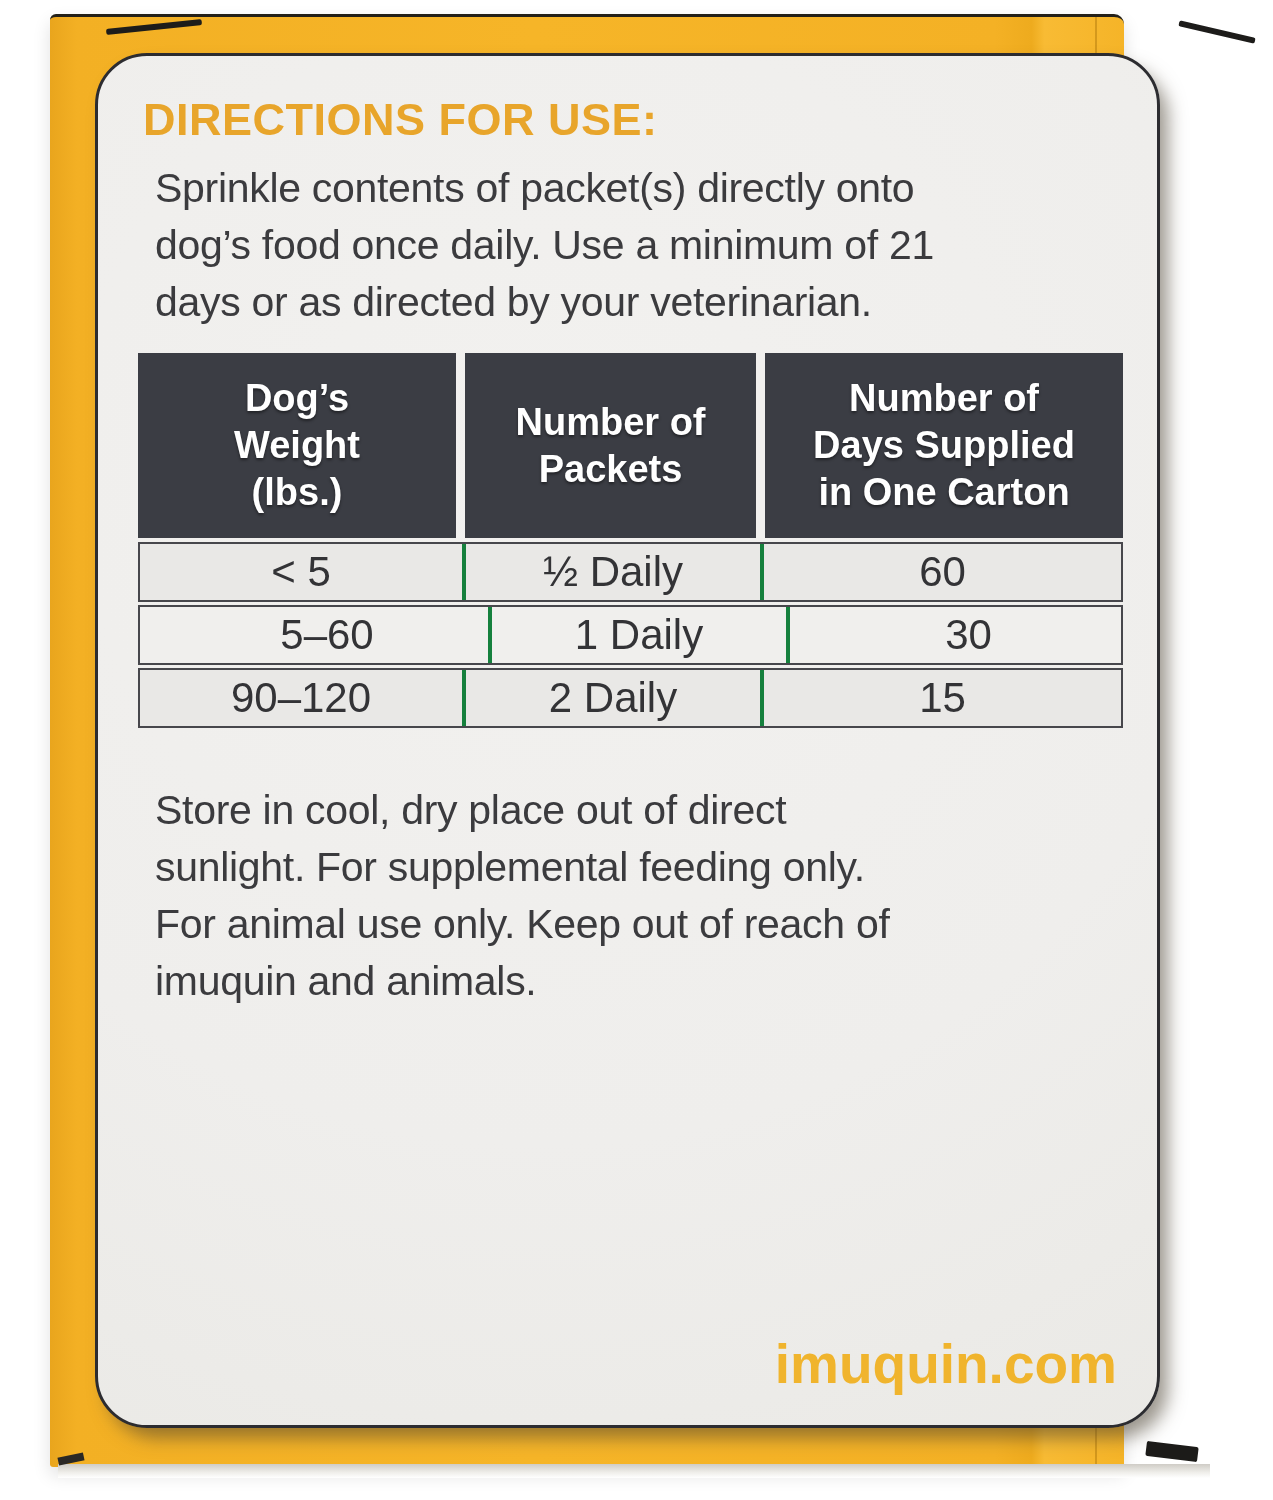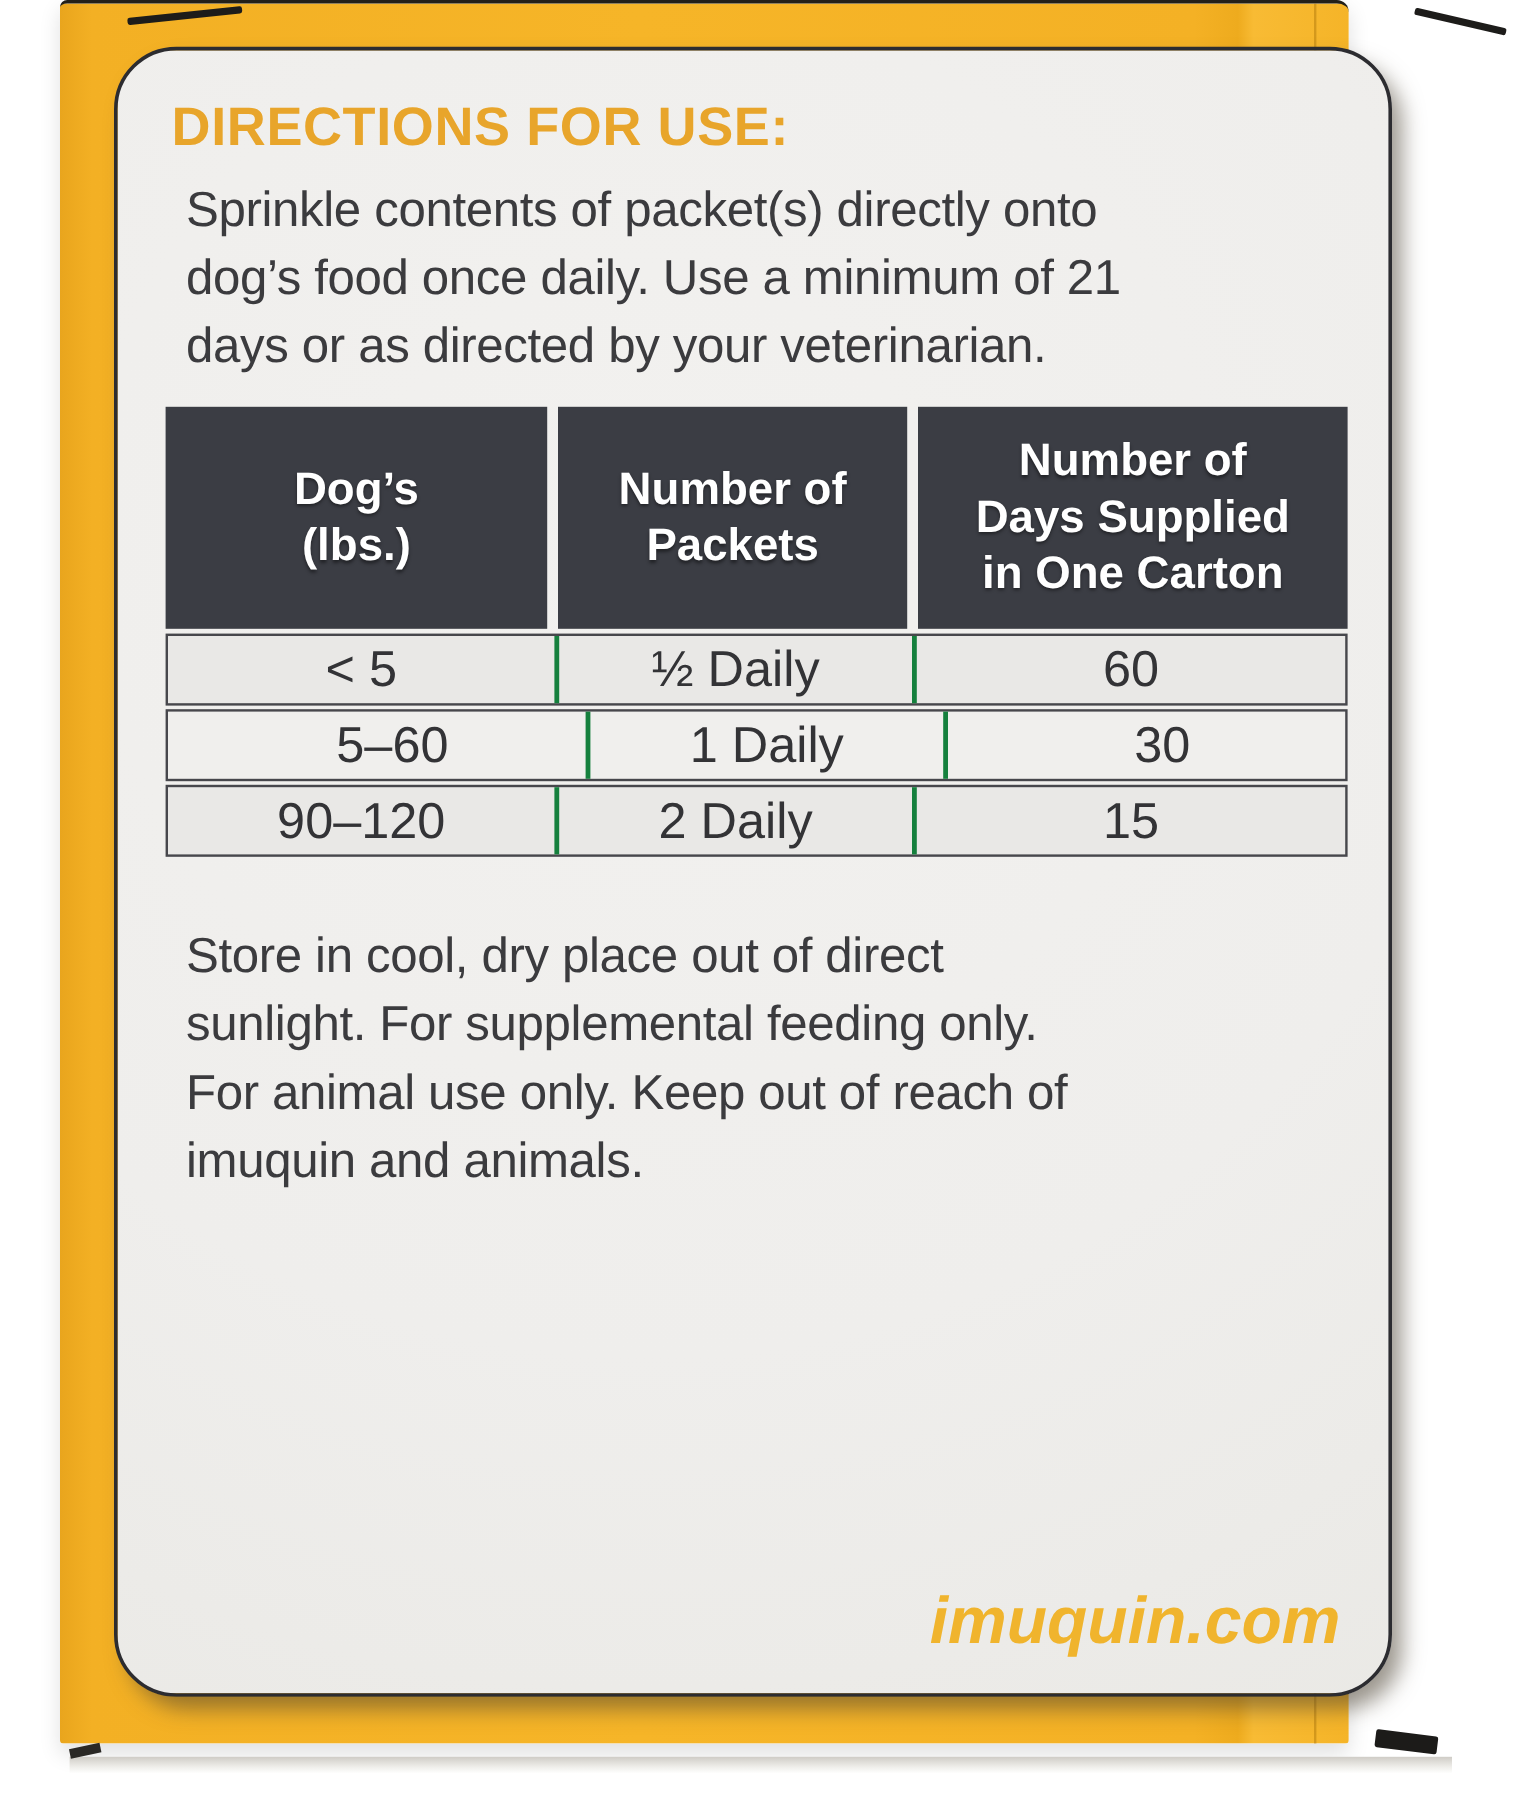--- a/index.html
+++ b/index.html
@@ -3,21 +3,21 @@
 <meta charset="utf-8">
 <style>
   html,body { margin:0; padding:0; background:#ffffff; }
   .scene {
     position:relative; width:1273px; height:1500px; overflow:hidden;
     background:#ffffff;
     font-family:"Liberation Sans","DejaVu Sans",sans-serif;
   }
   
   .box-face {
-    position:absolute; left:50px; top:0; width:1074px; height:1450px;
+    position:absolute; left:50px; top:14px; width:1074px; height:1450px;
     background:linear-gradient(90deg,#e9a51d 0%,#f3b024 2.5%,#f6b528 45%,#f4b125 88%,#eeab1e 91.4%,#f8bb34 92.6%,#f5b428 100%);
     border-top:3px solid #232019;
     border-radius:6px 10px 3px 3px;
     box-shadow:0 8px 18px rgba(0,0,0,0.12);
   }
   .box-seam { position:absolute; top:0; bottom:0; right:27px; width:2px; background:rgba(150,97,0,0.35); }
   .lid-edge { position:absolute; background:#1d1c1a; border-radius:2px; }
   .lid-tl { left:56px; top:7px; width:96px; height:6px; transform:rotate(-6deg); }
   .lid-tr { left:1128px; top:12px; width:78px; height:6px; transform:rotate(13deg); }
   .notch-br { position:absolute; left:1146px; top:1444px; width:52px; height:15px; background:#1c1b19; transform:rotate(7deg); border-radius:2px; }
@@ -60,21 +60,21 @@
   .tr:first-child { margin-top:0; }
   .tr-alt { background:#f0efed;padding-left:26px; }
   .td {
     height:56px; line-height:56px; text-align:center;
     font-size:42px; color:#333336; border-left:4px solid #15803d;
   }
   .td:first-child { border-left:none; }
   
   .site {
     position:absolute; right:40px; top:1278px;
-    font-size:55px; line-height:60px; font-weight:bold; font-style:italic; color:#f0b42d;
+    font-size:55px; line-height:60px; font-weight:bold; color:#f0b42d;
   }
 </style>
 </head>
 <body>
 
 <div class="scene">
   <div class="box-face">
     <div class="box-seam"></div>
 
     <div class="label-panel">
@@ -84,20 +84,21 @@
       <p class="para para-directions">
         <span class="line">Sprinkle contents of packet(s) directly onto</span>
         <span class="line">dog’s food once daily. Use a minimum of 21</span>
         <span class="line">days or as directed by your veterinarian.</span>
       </p>
 
       <div class="dose-table">
         <div class="thead">
           <div class="th th-weight">
             <span>Dog’s</span>
+            <span>Weight</span>
             <span>(lbs.)</span>
           </div>
           <div class="th th-packets">
             <span>Number of</span>
             <span>Packets</span>
           </div>
           <div class="th th-days">
             <span>Number of</span>
             <span>Days Supplied</span>
             <span>in One Carton</span>

